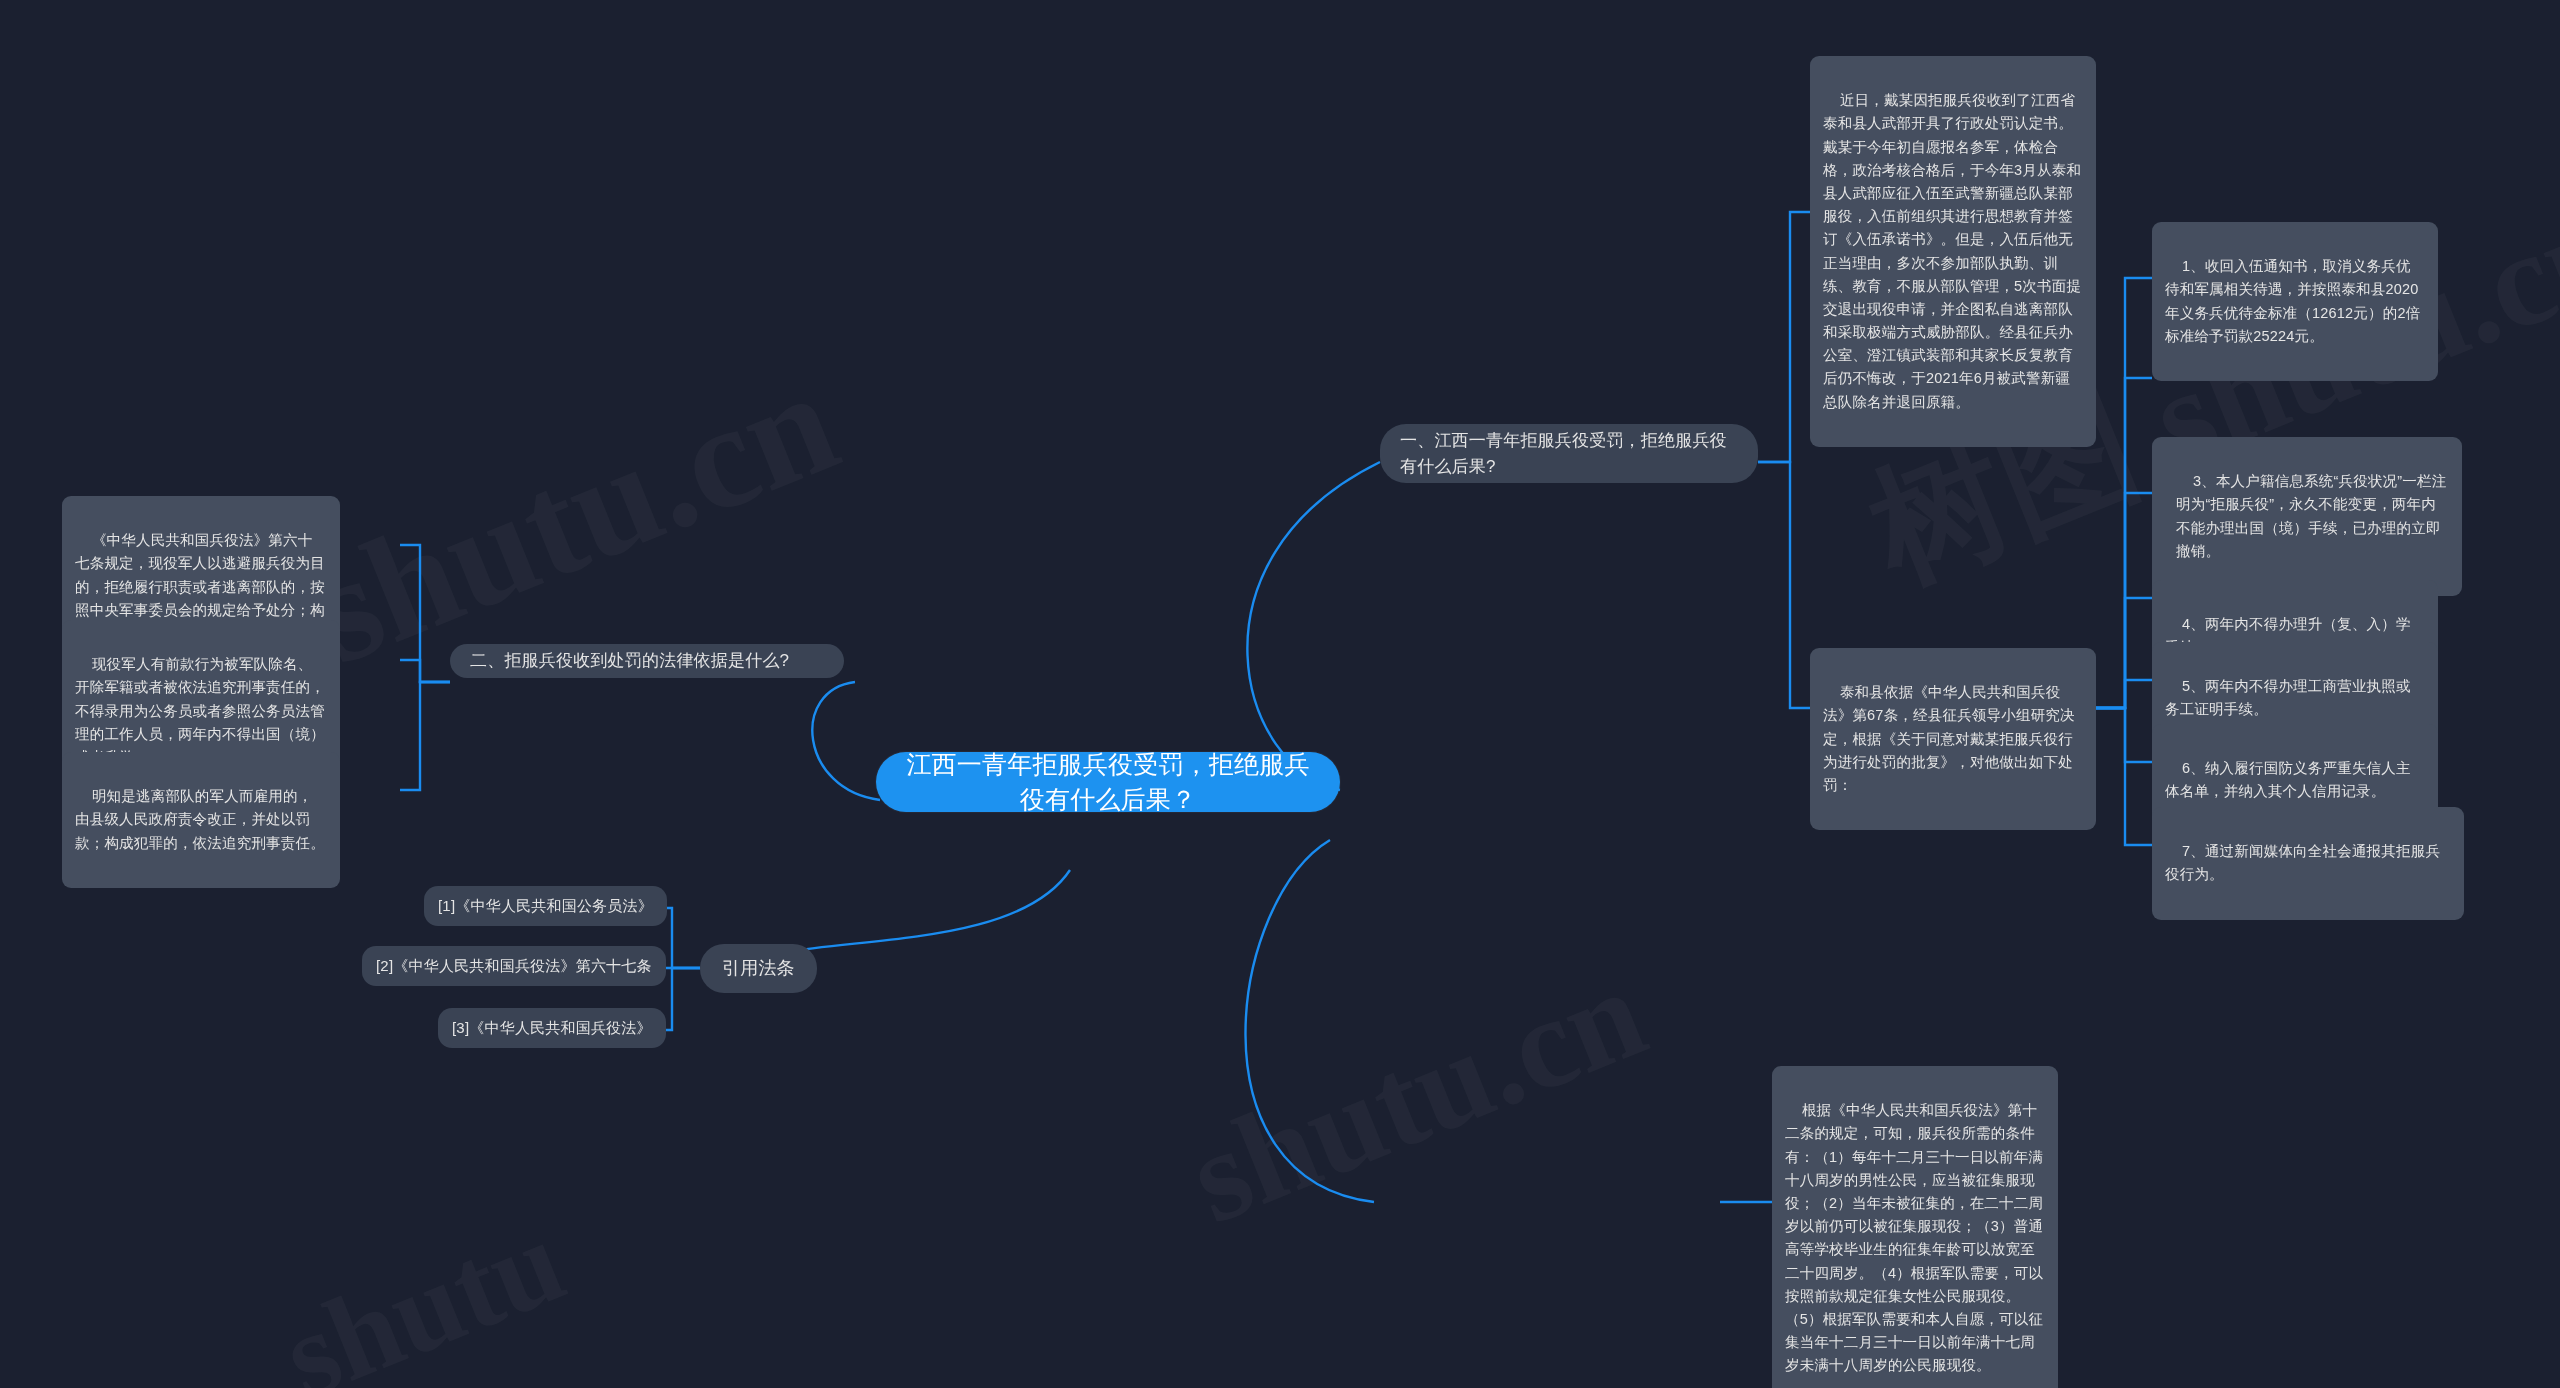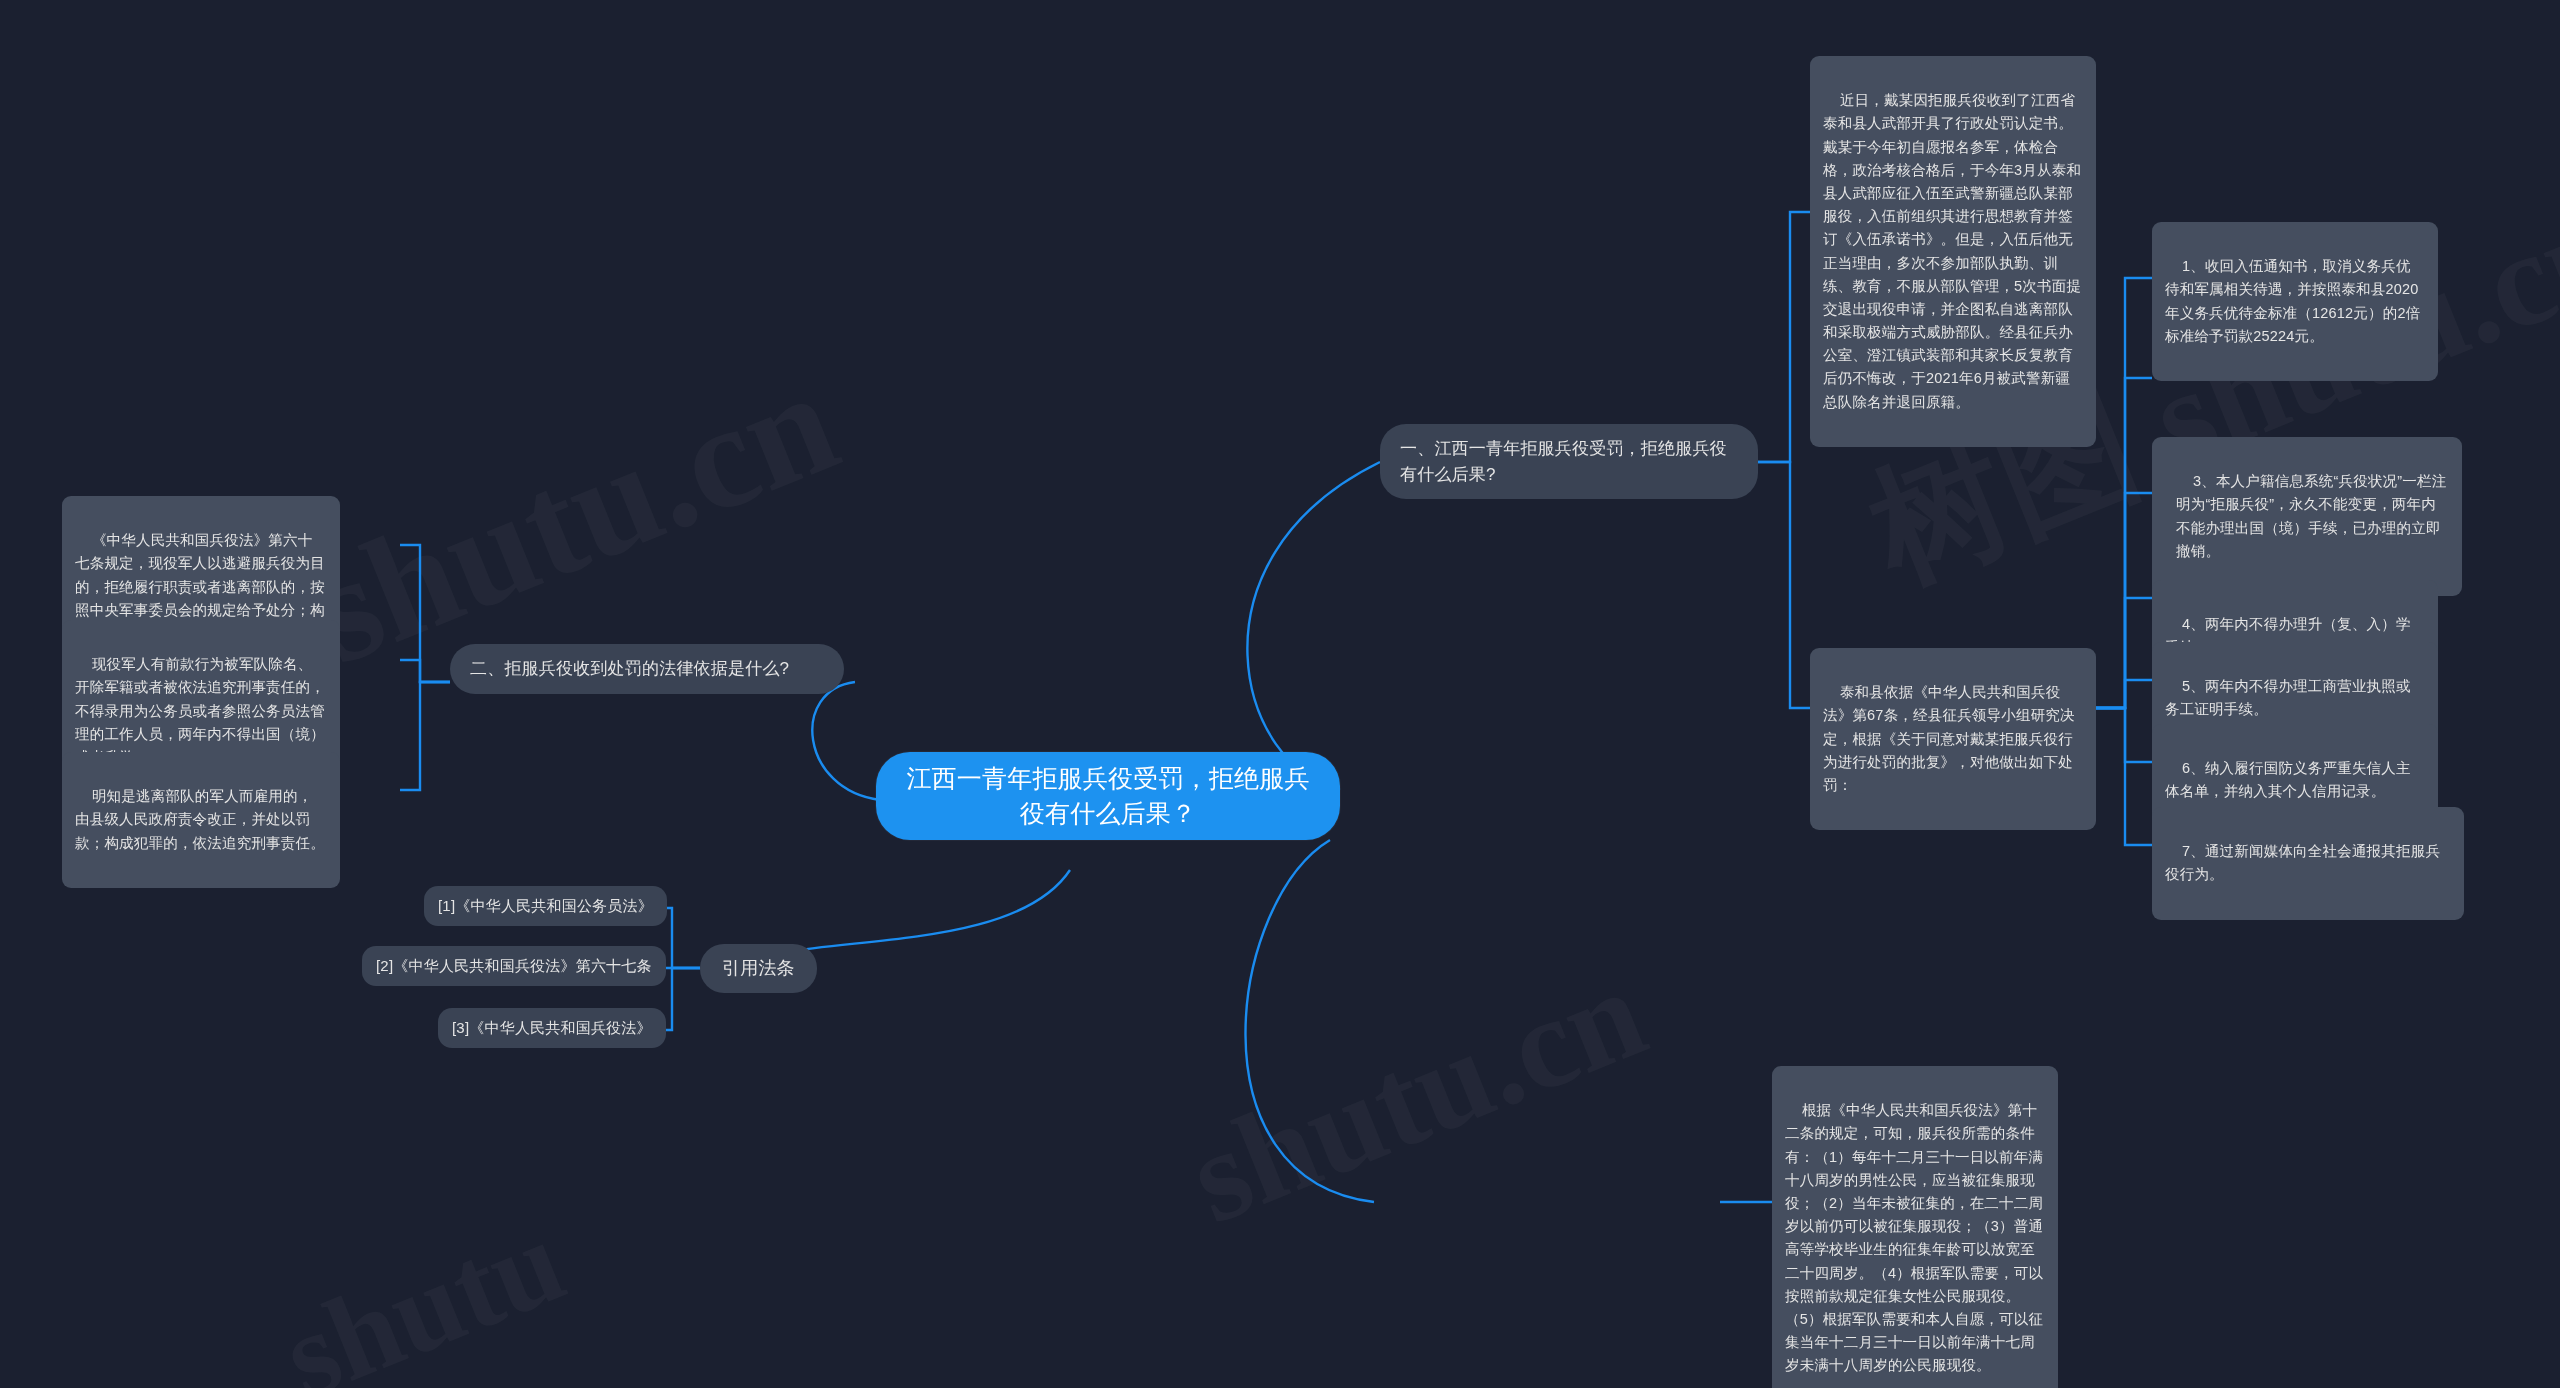--- a/index.html
+++ b/index.html
@@ -74,21 +74,21 @@
     align-items: center;
     justify-content: center;
     box-shadow: 0 0 0 1px rgba(255,255,255,0.04);
   }
 
   
   .branch {
     background: #3a4354;
     border-radius: 26px;
     font-size: 17px;
-    padding: 12px 20px;
+    padding: 4px 20px;
     display: flex;
     align-items: center;
     line-height: 1.5;
   }
 
   
   .leaf {
     background: #454e5f;
     font-size: 14.5px;
     border-radius: 9px;
@@ -151,21 +151,21 @@
     <path d="M450 682 H420 V660 H400"></path>
     <path d="M450 682 H420 V790 H400"></path>
 
     <path d="M700 968 H672 V908 H650"></path>
     <path d="M700 968 H672 V968 H650"></path>
     <path d="M700 968 H672 V1030 H650"></path>
 
     <path d="M1720 1202 H1750 V1202 H1772"></path>
   </svg>
 
-  <div class="node root" style="left:876px; top:752px; width:464px; height:88px;justify-content:center;">
+  <div class="node root" style="left:876px; top:752px; width:464px; height:60px;justify-content:center;">
     <span>江西一青年拒服兵役受罚，拒绝服兵役有什么后果？</span>
   </div>
 
   <div class="node branch" style="left:1380px; top:424px; width:378px;">
     <span>一、江西一青年拒服兵役受罚，拒绝服兵役有什么后果?</span>
   </div>
 
   <div class="node leaf" style="left:1810px; top:56px; width:286px;">
     <span>近日，戴某因拒服兵役收到了江西省泰和县人武部开具了行政处罚认定书。戴某于今年初自愿报名参军，体检合格，政治考核合格后，于今年3月从泰和县人武部应征入伍至武警新疆总队某部服役，入伍前组织其进行思想教育并签订《入伍承诺书》。但是，入伍后他无正当理由，多次不参加部队执勤、训练、教育，不服从部队管理，5次书面提交退出现役申请，并企图私自逃离部队和采取极端方式威胁部队。经县征兵办公室、澄江镇武装部和其家长反复教育后仍不悔改，于2021年6月被武警新疆总队除名并退回原籍。</span>
   </div>

